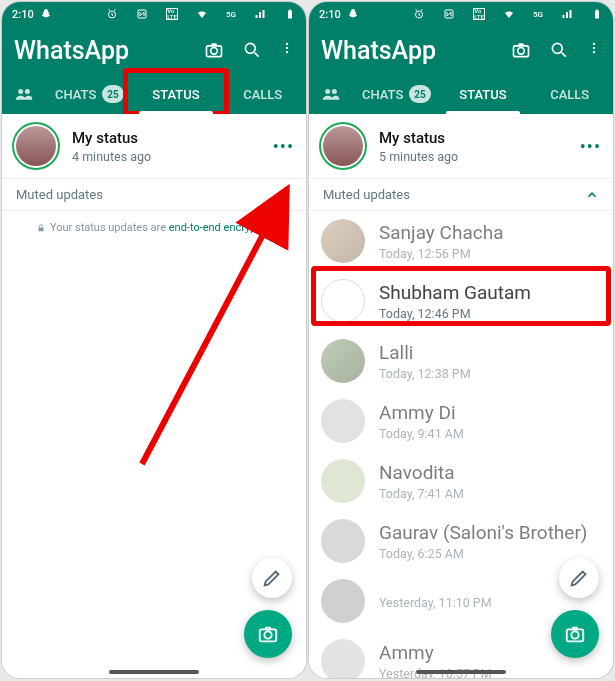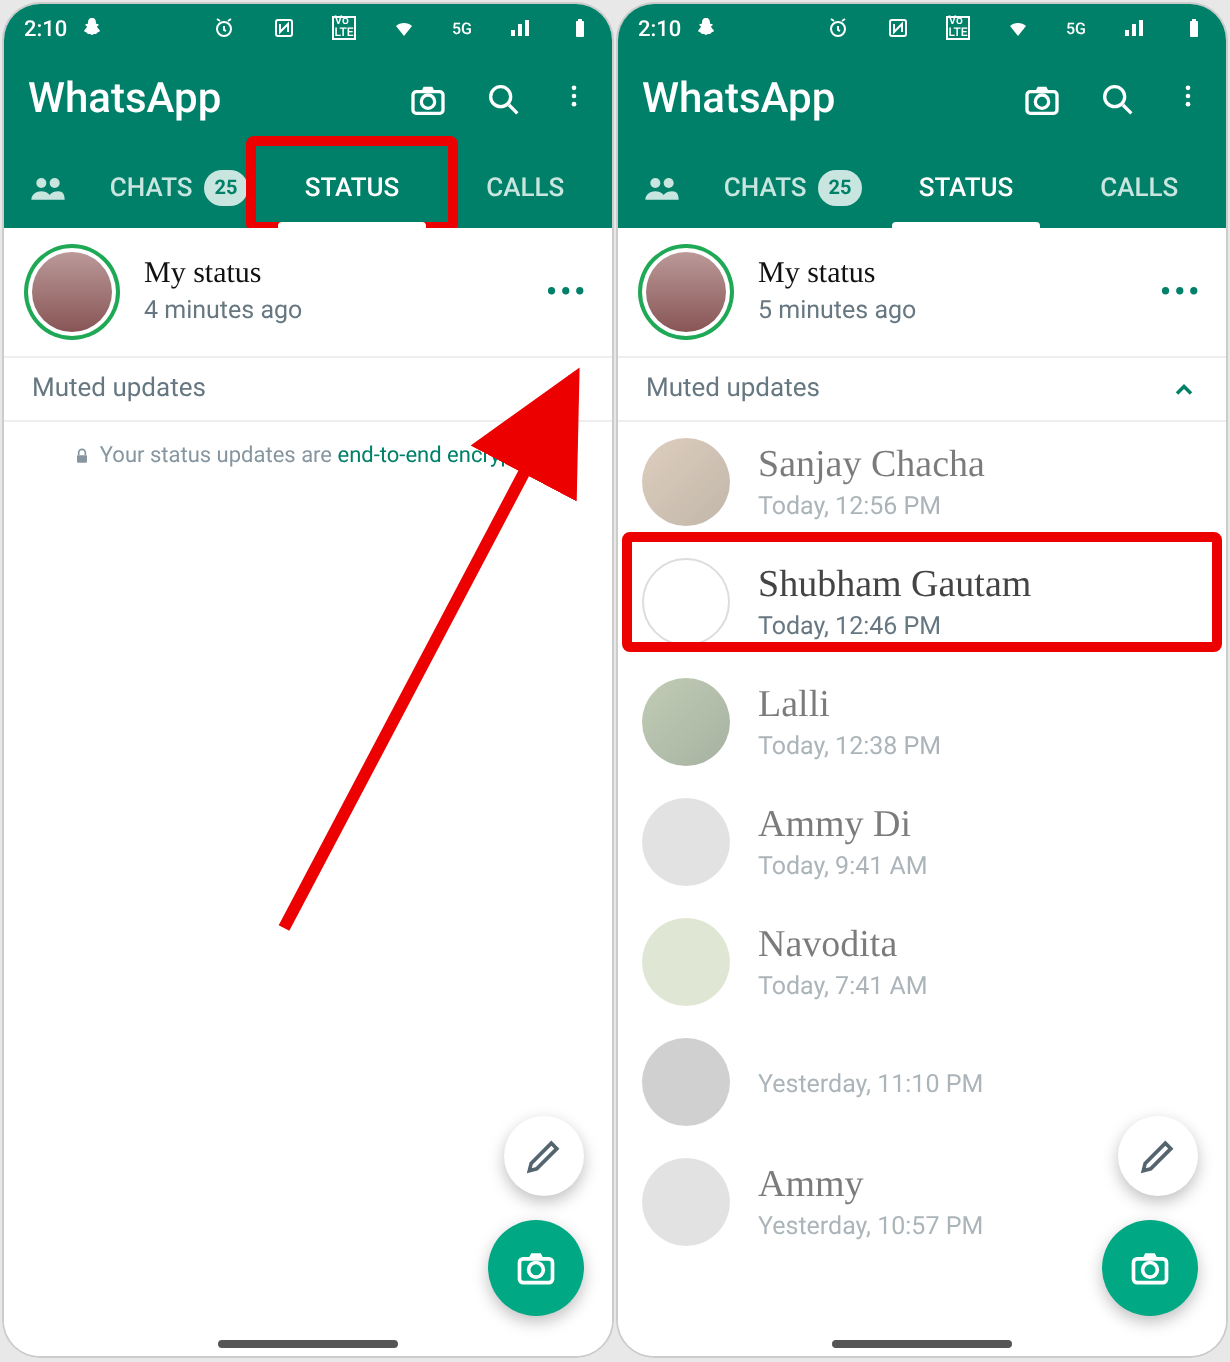--- a/index.html
+++ b/index.html
@@ -2,37 +2,37 @@
 <html><head>
 <meta charset="utf-8">
 <style>
   * { box-sizing: border-box; margin: 0; padding: 0; font-family: Roboto, -apple-system, Helvetica, Arial, sans-serif; }
   body { background: #e8e8e8; width: 615px; height: 681px; display: flex; gap: 3px; padding: 2px; }
   .phone { width: 304px; height: 676px; background: #fff; border-radius: 18px; overflow: hidden; position: relative; box-shadow: 0 0 0 1px #ccc; }
   .statusbar { height: 24px; background: #008069; color: #fff; display: flex; align-items: center; justify-content: space-between; padding: 0 10px; font-size: 11px; font-weight: 500; }
   .statusbar .right { display: flex; align-items: center; gap: 18px; }
   .statusbar .ic { width: 12px; height: 12px; display: inline-flex; align-items: center; justify-content: center; }
   .appbar { height: 48px; background: #008069; color: #fff; display: flex; align-items: center; justify-content: space-between; padding: 0 12px; }
-  .appbar .title { font-size: 21px; font-weight: 500; }
+  .appbar .title { font-size: 25px; font-weight: 500; }
   .appbar .actions { display: flex; align-items: center; gap: 18px; }
   .appbar .aicon { width: 20px; height: 20px; color: #fff; }
   .tabs { height: 40px; background: #008069; display: flex; align-items: stretch; color: #c8e6df; font-size: 13px; font-weight: 500; text-transform: uppercase; }
   .tab { flex: 1; display: flex; align-items: center; justify-content: center; gap: 6px; position: relative; }
   .tab.groups { flex: 0 0 44px; }
   .tab.active { color: #fff; }
   .tab.active::after { content:""; position:absolute; bottom:0; left:6px; right:6px; height:3px; background:#fff; border-radius:2px 2px 0 0; }
   .badge { background: #c8e6df; color: #008069; border-radius: 9px; min-width: 18px; height: 18px; font-size: 10px; display: inline-flex; align-items: center; justify-content: center; padding: 0 5px; font-weight:700; }
   .highlight-tab { position:absolute; border:5px solid #ec0000; border-radius:4px; pointer-events:none; }
   .content { height: calc(100% - 112px); overflow: hidden; position: relative; background:#fff; }
   .mystatus { display:flex; align-items:center; padding: 10px 12px; }
   .avatar { width:44px; height:44px; border-radius:50%; background:#cfcfcf; flex-shrink:0; overflow:hidden; display:flex; align-items:center; justify-content:center; margin-right:14px; }
   .avatar.ring { box-shadow: 0 0 0 2px #1fa855; padding:2px; background:#fff; }
   .avatar .inner { width:100%; height:100%; border-radius:50%; background: linear-gradient(180deg,#b99 0%, #855 100%); }
   .rowtxt { flex:1; }
-  .rowtxt .name { font-size: 15px; color:#111; font-weight:500;font-family:Liberation Serif, serif; }
+  .rowtxt .name { font-size: 15px; color:#111; font-weight:500; }
   .rowtxt .sub { font-size: 12.5px; color:#667781; margin-top:2px; }
   .dots { color:#008069; font-size:18px; letter-spacing:1px; }
   .section { padding: 8px 14px; font-size: 13px; color:#667781; display:flex; justify-content:space-between; align-items:center; border-top:1px solid #eee; border-bottom:1px solid #eee; }
   .chev { color:#008069; width:14px; height:14px; }
   .e2e { text-align:center; font-size:11px; color:#8696a0; padding: 10px 20px; display:flex; align-items:center; justify-content:center; gap:4px; }
   .e2e .link { color:#008069; }
   .list { overflow:hidden; }
   .item { display:flex; align-items:center; padding: 8px 12px; opacity:0.55; position:relative; }
   .item .avatar { width:44px; height:44px; }
   .item .name { font-size:19px; color:#111; font-weight:400; }
@@ -326,20 +326,27 @@
           </div>
       </div>
       <div class="item">
         <div class="avatar muted-av" style="background:#c0d89e;"></div>
         <div class="rowtxt">
             <div class="name">Navodita</div>
             <div class="sub">Today, 7:41 AM</div>
           </div>
       </div>
       <div class="item">
+        <div class="avatar muted-av" style="background:#bbb;"></div>
+        <div class="rowtxt">
+            <div class="name">Gaurav (Saloni's Brother)</div>
+            <div class="sub">Today, 6:25 AM</div>
+          </div>
+      </div>
+      <div class="item">
         <div class="avatar muted-av" style="background:#aaa;"></div>
         <div class="rowtxt">
             <div class="sub">Yesterday, 11:10 PM</div>
           </div>
       </div>
       <div class="item">
         <div class="avatar muted-av" style="background:#ccc;"></div>
         <div class="rowtxt">
             <div class="name">Ammy</div>
             <div class="sub">Yesterday, 10:57 PM</div>

